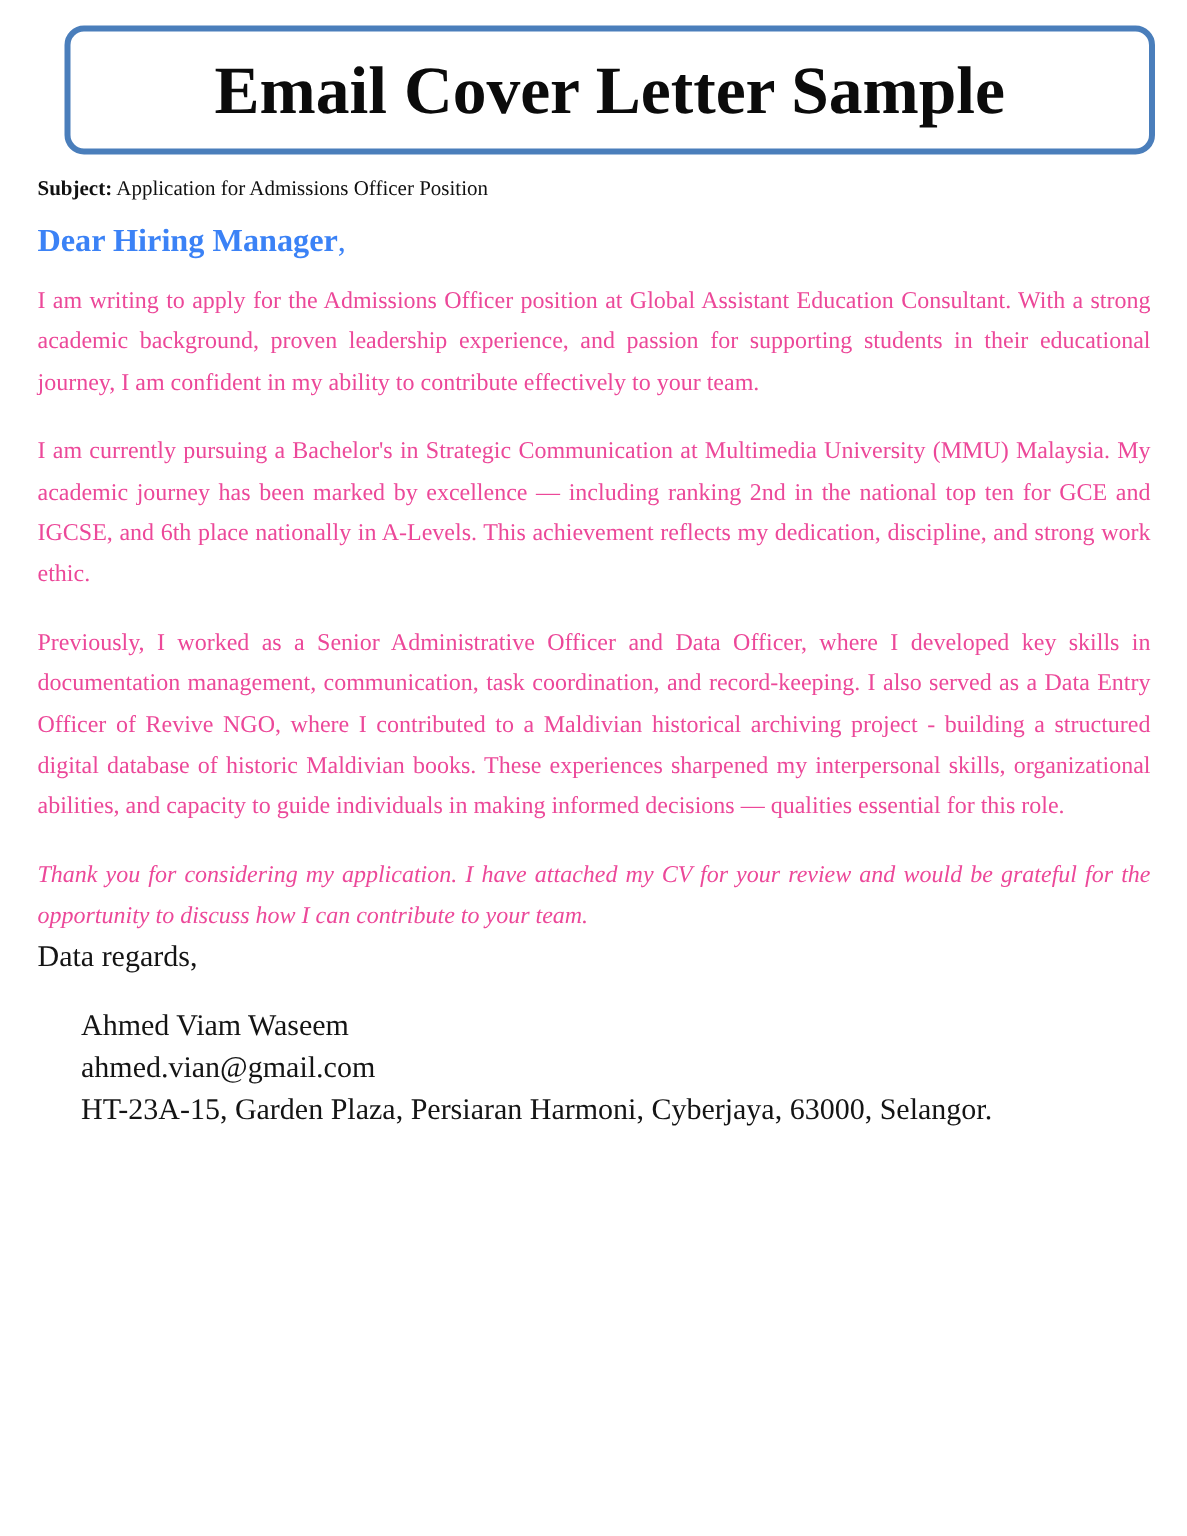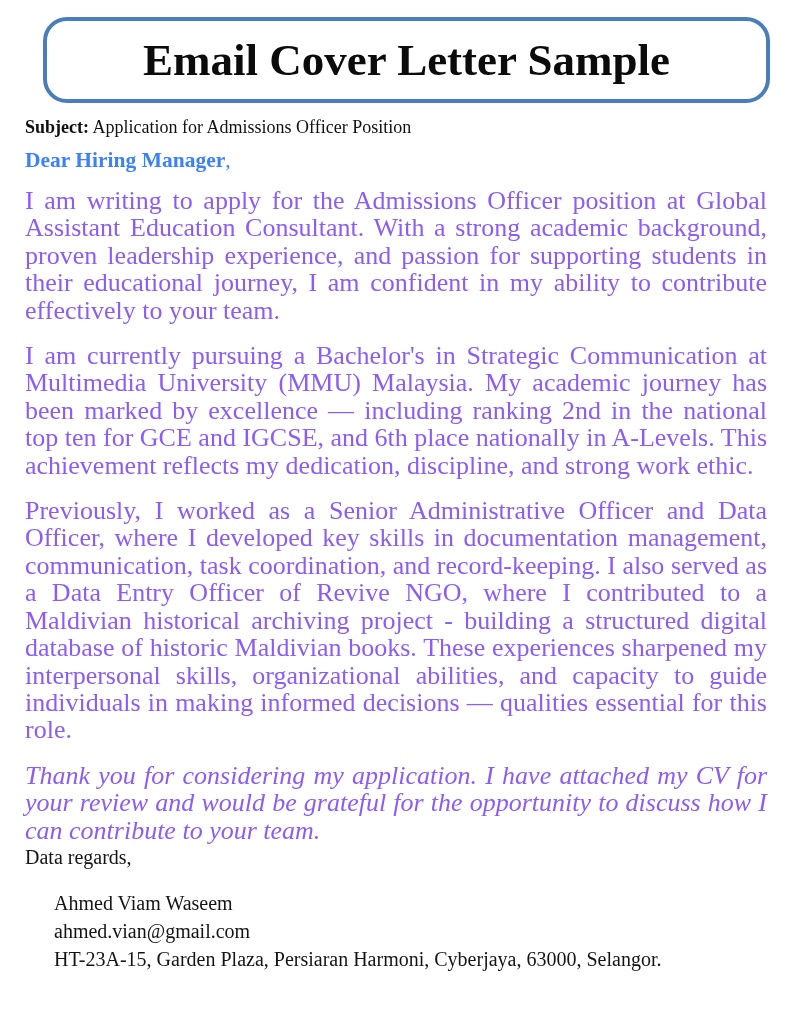--- a/index.html
+++ b/index.html
@@ -24,21 +24,21 @@
 
   
   .title-box {
     position: absolute;
     left: 43px;
     top: 17px;
     width: 727px;
     height: 86px;
     box-sizing: border-box;
     border: 4px solid #4a7ebb;
-    border-radius: 24px;
+    border-radius: 13px;
     background: #ffffff;
     display: flex;
     align-items: center;
     justify-content: center;
   }
   .title-text {
     font-family: "Liberation Serif", "DejaVu Serif", serif;
     font-weight: bold;
     font-size: 45px;
     line-height: 1;
@@ -49,42 +49,42 @@
 
   
   .letter {
     position: absolute;
     left: 25px;
     top: 112px;
     width: 742px;
   }
 
   .subject-line {
-    font-size: 18px;
+    font-size: 14px;
     line-height: 30px;
     margin: 0 0 3px 0;
     color: #111111;
   }
   .subject-line .lbl { font-weight: bold; }
 
   .salutation {
     font-size: 21.5px;
     line-height: 30px;
     margin: 0 0 12px 0;
     color: #3b82f6;
   }
   .salutation .name { font-weight: bold; }
 
   p.para {
-    font-size: 26px;
+    font-size: 16px;
     line-height: 27.4px;
     text-align: justify;
     text-justify: inter-word;
     margin: 0 0 18px 0;
-    color: #8b5cf6;
+    color: #ec4899;
     hyphens: none;
   }
   p.para:last-of-type { margin-bottom: 0; font-style: italic; }
 
   .closing {
     font-size: 20px;
     line-height: 27.4px;
     margin: 0 0 18px 0;
     color: #141414;
   }

